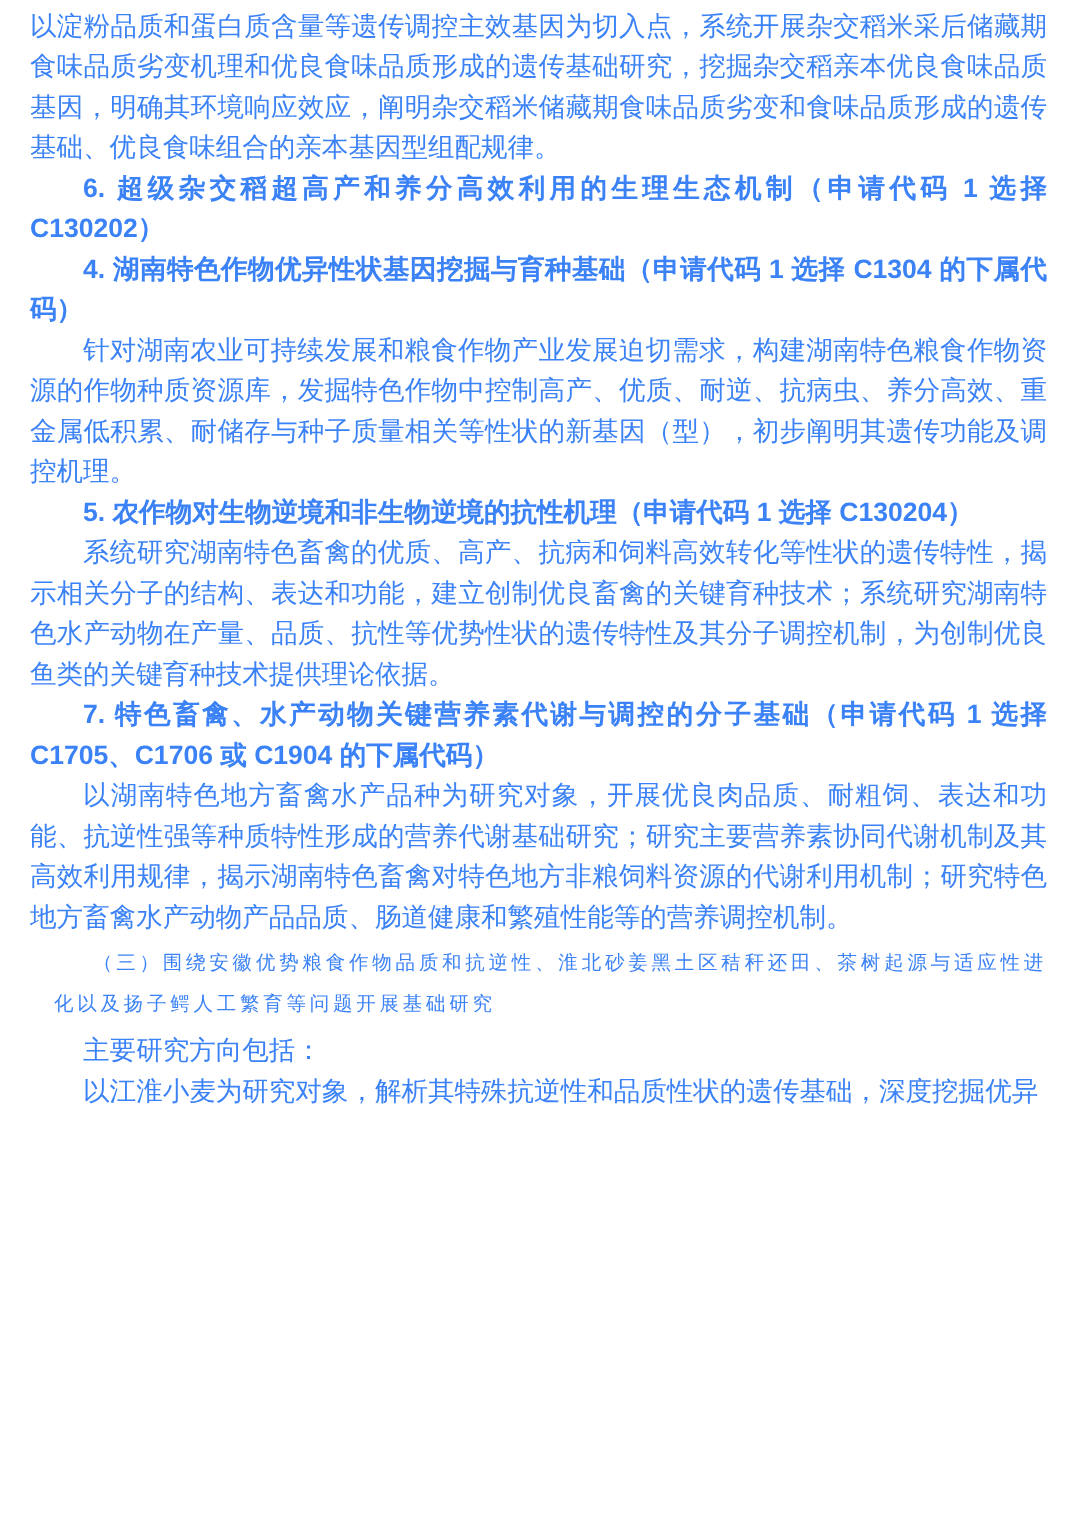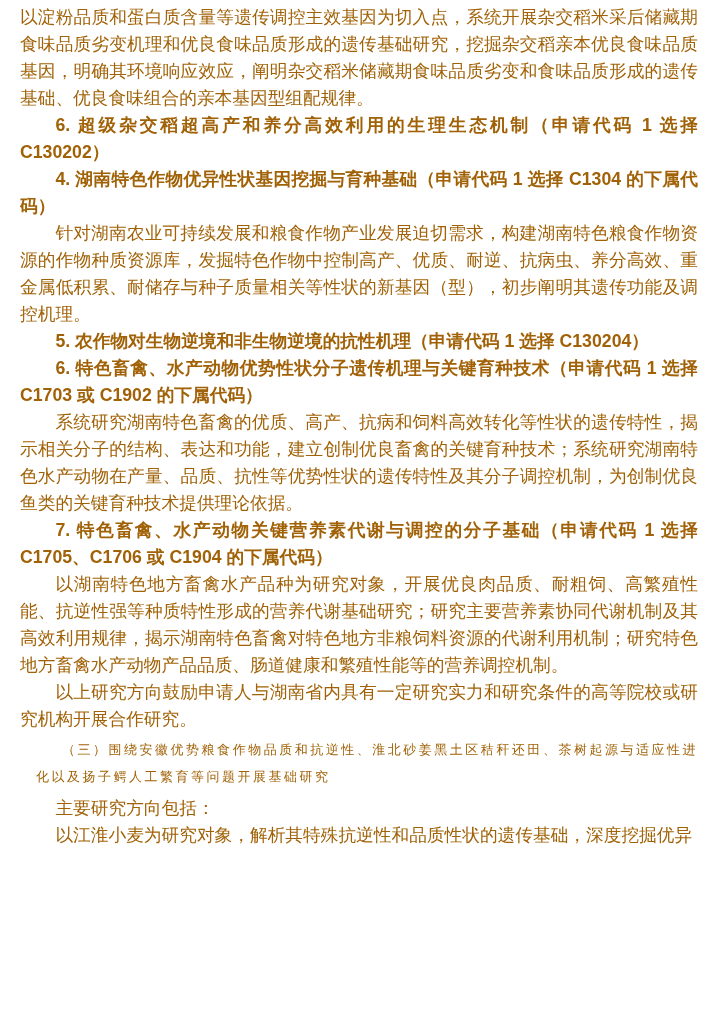--- a/index.html
+++ b/index.html
@@ -2,21 +2,21 @@
 <html><head>
 <meta charset="utf-8">
 <style>
   html,body{margin:0;padding:0;background:#ffffff;}
   body{width:720px;height:1015px;overflow:hidden;}
   .page{
     box-sizing:border-box;
     width:720px;height:1015px;
     padding:4px 22px 0 20px;
     background:#ffffff;
-    color:#a16207;
+    color:#3b82f6;
     font-family:"Liberation Serif","DejaVu Serif",serif;
     font-size:17.7px;
     line-height:27px;
     text-align:justify;
   }
   .page p{margin:0;text-indent:2em;}
   p.cont{text-indent:0;}
   p.h{
     font-family:"Liberation Sans","DejaVu Sans",sans-serif;
     font-weight:700;
@@ -30,21 +30,19 @@
 </style>
 </head>
 <body>
 
 <div class="page">
   <p class="cont">以淀粉品质和蛋白质含量等遗传调控主效基因为切入点，系统开展杂交稻米采后储藏期食味品质劣变机理和优良食味品质形成的遗传基础研究，挖掘杂交稻亲本优良食味品质基因，明确其环境响应效应，阐明杂交稻米储藏期食味品质劣变和食味品质形成的遗传基础、优良食味组合的亲本基因型组配规律。</p>
   <p class="h">6. 超级杂交稻超高产和养分高效利用的生理生态机制（申请代码 1 选择 C130202）</p>
   <p class="h">4. 湖南特色作物优异性状基因挖掘与育种基础（申请代码 1 选择 C1304 的下属代码）</p>
   <p>针对湖南农业可持续发展和粮食作物产业发展迫切需求，构建湖南特色粮食作物资源的作物种质资源库，发掘特色作物中控制高产、优质、耐逆、抗病虫、养分高效、重金属低积累、耐储存与种子质量相关等性状的新基因（型），初步阐明其遗传功能及调控机理。</p>
   <p class="h">5. 农作物对生物逆境和非生物逆境的抗性机理（申请代码 1 选择 C130204）</p>
-  <p class="h">6. 特色畜禽、水产动物优势性状分子遗传机理与关键育种技术（申请代码 1 选择 C1703 或 C1902 的下属代码）</p>
   <p>系统研究湖南特色畜禽的优质、高产、抗病和饲料高效转化等性状的遗传特性，揭示相关分子的结构、表达和功能，建立创制优良畜禽的关键育种技术；系统研究湖南特色水产动物在产量、品质、抗性等优势性状的遗传特性及其分子调控机制，为创制优良鱼类的关键育种技术提供理论依据。</p>
   <p class="h">7. 特色畜禽、水产动物关键营养素代谢与调控的分子基础（申请代码 1 选择 C1705、C1706 或 C1904 的下属代码）</p>
-  <p>以湖南特色地方畜禽水产品种为研究对象，开展优良肉品质、耐粗饲、高繁殖性能、抗逆性强等种质特性形成的营养代谢基础研究；研究主要营养素协同代谢机制及其高效利用规律，揭示湖南特色畜禽对特色地方非粮饲料资源的代谢利用机制；研究特色地方畜禽水产动物产品品质、肠道健康和繁殖性能等的营养调控机制。</p>
-  <p>以上研究方向鼓励申请人与湖南省内具有一定研究实力和研究条件的高等院校或研究机构开展合作研究。</p>
+  <p>以湖南特色地方畜禽水产品种为研究对象，开展优良肉品质、耐粗饲、表达和功能、抗逆性强等种质特性形成的营养代谢基础研究；研究主要营养素协同代谢机制及其高效利用规律，揭示湖南特色畜禽对特色地方非粮饲料资源的代谢利用机制；研究特色地方畜禽水产动物产品品质、肠道健康和繁殖性能等的营养调控机制。</p>
   <p class="section">（三）围绕安徽优势粮食作物品质和抗逆性、淮北砂姜黑土区秸秆还田、茶树起源与适应性进化以及扬子鳄人工繁育等问题开展基础研究</p>
   <p>主要研究方向包括：</p>
   <p>以江淮小麦为研究对象，解析其特殊抗逆性和品质性状的遗传基础，深度挖掘优异</p>
 </div>
 
 </body></html>

